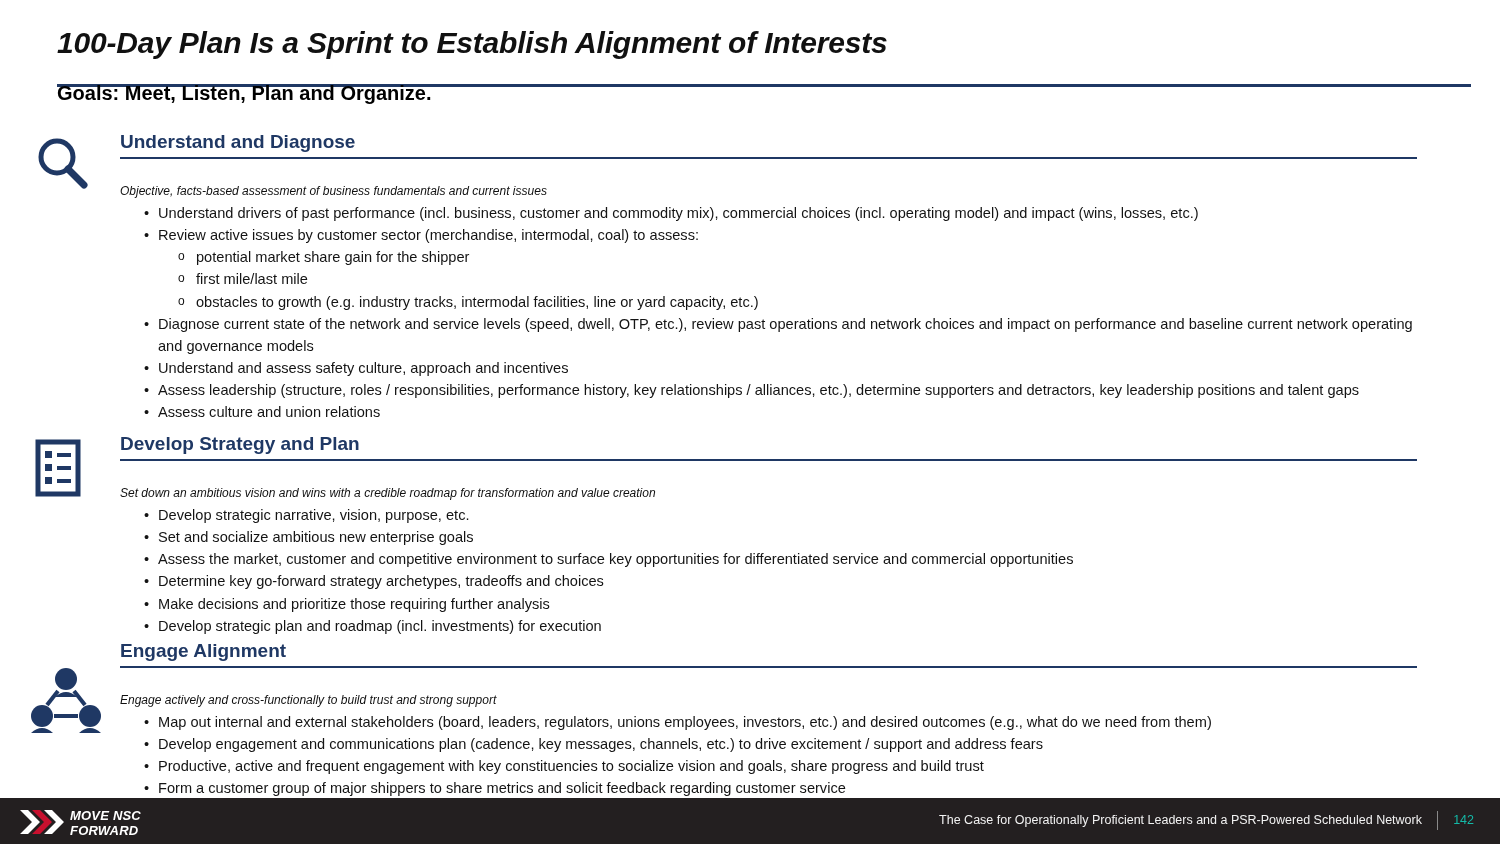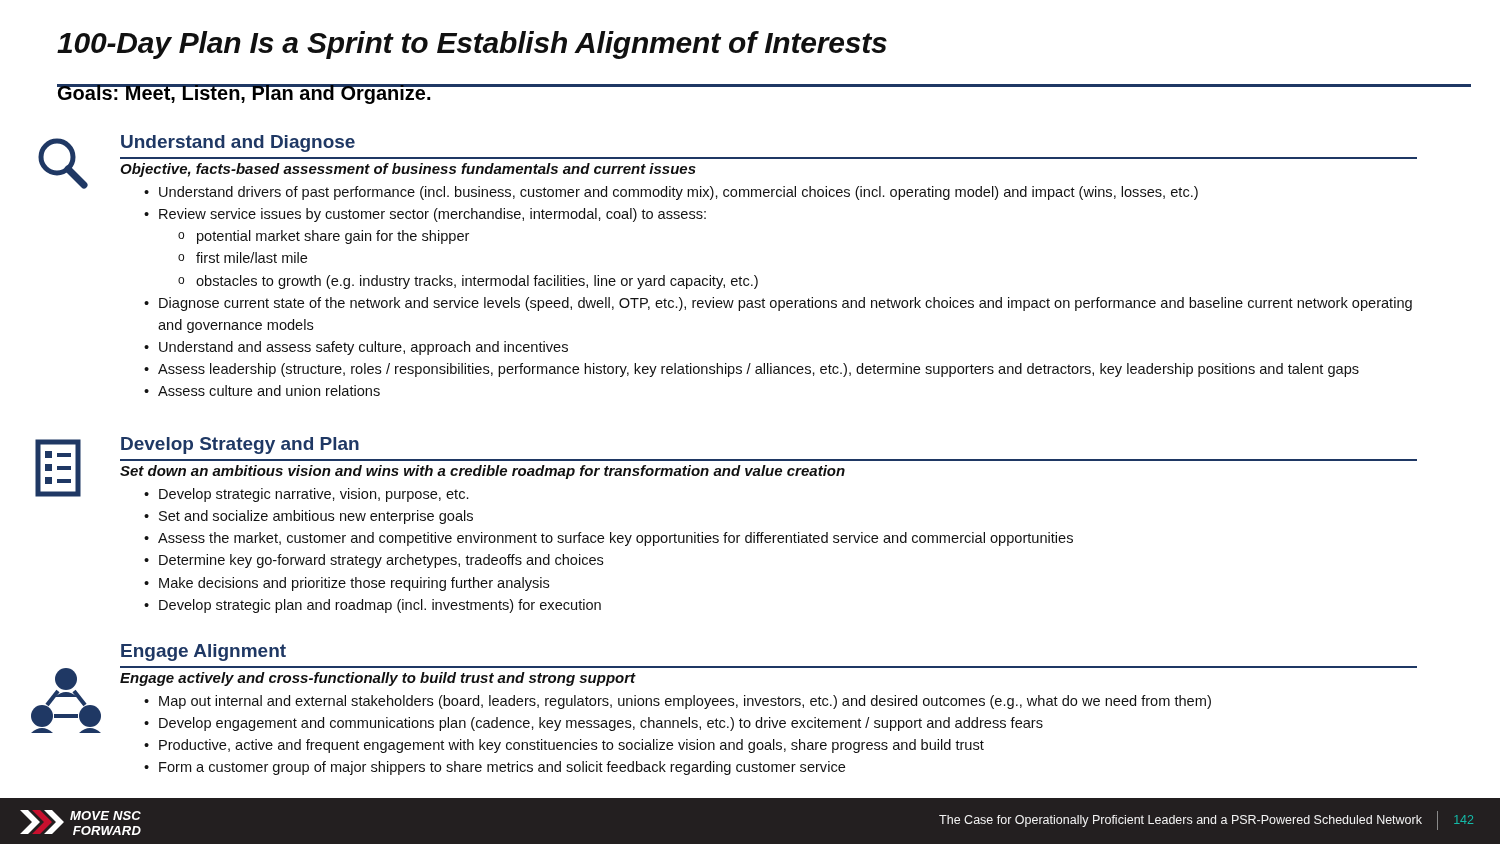--- a/index.html
+++ b/index.html
@@ -60,25 +60,25 @@
     color: #1f3864;
     line-height: 1.1;
   }
   .section-rule {
     width: 1297px;
     height: 2px;
     background: #1f3864;
     margin-top: 4px;
   }
   .section-sub {
-    font-size: 15px;
-    font-weight: bold;
+    font-size: 12px;
+    font-weight: normal;
     font-style: italic;
     color: #111111;
-    margin-top: 1px;
+    margin-top: 25px;
   }
   ul.bullets {
     list-style: none;
     margin: 4px 0 0 0;
     padding: 0;
   }
   ul.bullets > li {
     position: relative;
     padding-left: 38px;
     font-size: 14.6px;
@@ -148,21 +148,20 @@
     top: 15px;
     font-size: 12.5px;
     color: #14b8a6;
   }
   .logo {
     position: absolute;
     left: 18px;
     top: 6px;
     width: 150px;
     height: 36px;
-    text-align: right;
   }
   .logo-text {
     position: absolute;
     left: 52px;
     top: 5px;
     font-size: 13px;
     font-weight: bold;
     font-style: italic;
     color: #ffffff;
     line-height: 1.12;
@@ -191,21 +190,21 @@
     <div class="section-head">Understand and Diagnose</div>
     <div class="section-rule"></div>
     <div class="section-sub">Objective, facts-based assessment of business fundamentals and current issues</div>
     <ul class="bullets">
       <li>
         <span class="bdot">•</span>
         <span>Understand drivers of past performance (incl. business, customer and commodity mix), commercial choices (incl. operating model) and impact (wins, losses, etc.)</span>
       </li>
       <li>
         <span class="bdot">•</span>
-        <span>Review service issues by customer sector (merchandise, intermodal, coal) to assess:</span>
+        <span>Review active issues by customer sector (merchandise, intermodal, coal) to assess:</span>
         <ul class="sub">
           <li>
             <span class="sdot">o</span>
             <span>potential market share gain for the shipper</span>
           </li>
           <li>
             <span class="sdot">o</span>
             <span>first mile/last mile</span>
           </li>
           <li>

